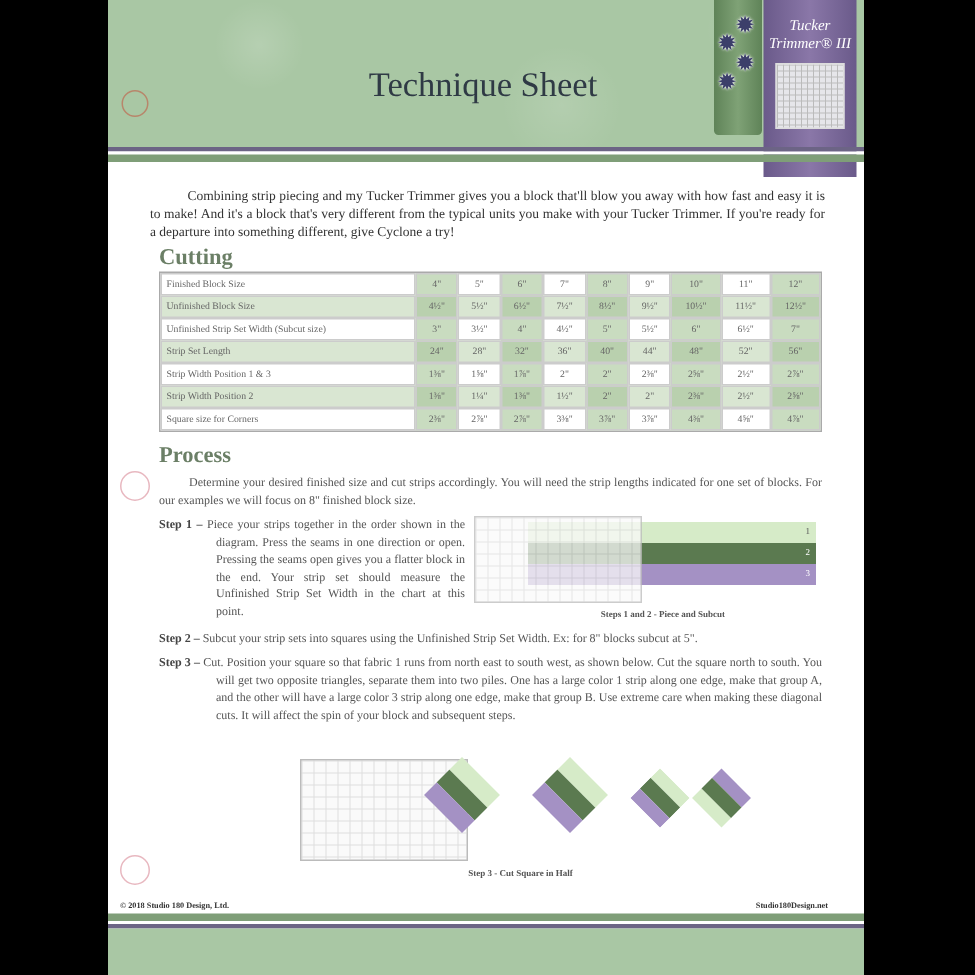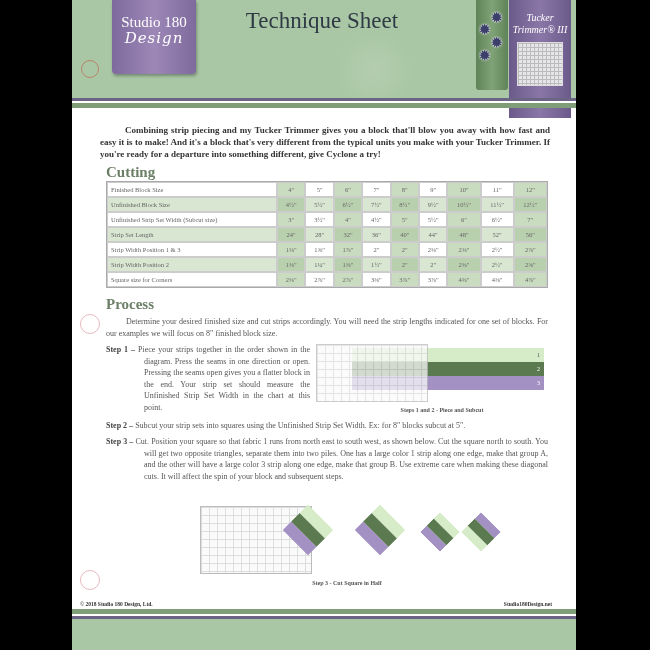--- a/index.html
+++ b/index.html
@@ -26,37 +26,37 @@
     box-shadow: 1px 2px 3px rgba(0,0,0,0.3);
     color: #fff; text-align: center; }
   .logo-banner .l1 { font-size: 15px; padding-top: 14px; font-family: "Liberation Serif", serif; }
   .logo-banner .l2 { font-size: 15px; font-style: italic; font-family: "DejaVu Serif", serif; letter-spacing: 1px; margin-top: -2px; }
 
   .ring { position: absolute; width: 18px; height: 18px; border-radius: 50%; border: 1px solid; }
   .ring.top { left: 9px; top: 60px; border-color: #b8866b; }
   .ring.pink { border-color: #e8b8c0; width: 20px; height: 20px; }
 
   .title { position: absolute; left: 150px; top: 8px; width: 200px; text-align: center; }
-  .title .t1 { font-size: 23px; color: #2f3a45; line-height: 26px; }
+  .title .t1 { font-size: 23px; color: #2f3a45; line-height: 26px; margin-top: 36px; }
   .title .t2 { font-size: 9px; color: #2f3a45; line-height: 10px; }
   .title .t3 { font-size: 22px; color: #f0f8ea; line-height: 26px; }
 
   .star-ribbon { position: absolute; left: 404px; top: 0; width: 32px; height: 90px;
     background: linear-gradient(90deg, #5f8358, #7fa276 50%, #5f8358); border-bottom-left-radius: 3px; border-bottom-right-radius: 3px; }
   .star { position: absolute; color: #3c3f6a; font-size: 16px; text-shadow: 0 0 1px #fff, 0 0 2px #fff; line-height: 16px; }
 
   .trimmer-ribbon { position: absolute; left: 437px; top: 0; width: 62px; height: 118px;
     background: linear-gradient(90deg, #6a5a8a, #8a77a8 50%, #6a5a8a); color: #fff; text-align: center; font-style: italic; }
   .trimmer-ribbon .tt { font-size: 10px; line-height: 12px; padding-top: 12px; }
   .trimmer-ribbon .grid { margin: 6px auto 0; width: 46px; height: 44px; border: 1px solid #ddd;
     background-image: linear-gradient(#bbb 1px, transparent 1px), linear-gradient(90deg, #bbb 1px, transparent 1px);
     background-size: 4px 4px; background-color: #e6e6ea; }
 
   
-  .intro { position: absolute; left: 28px; top: 124px; width: 450px; font-size: 9px; line-height: 12px; color: #333; text-indent: 25px; text-align: justify; font-weight: bold; }
+  .intro { position: absolute; left: 28px; top: 124px; width: 450px; font-size: 9px; line-height: 12px; color: #333; text-indent: 25px; text-align: justify; }
   .sec-title { position: absolute; left: 34px; font-size: 15px; font-weight: bold; color: #6b7f66; text-align: center; }
 
   table.cut { position: absolute; left: 34px; top: 181px; width: 442px; border-collapse: separate; border-spacing: 0; border: 1px solid #aaa; font-size: 6.5px; color: #666; }
   table.cut td { height: 15px; border: 1px solid #ccc; padding: 0 3px; text-align: center; }
   table.cut td.lbl { text-align: left; width: 170px; }
   table.cut tr.alt td { background: #d9e6d2; }
   table.cut td.dk { background: #c9dcc0 !important; }
   table.cut tr.alt td.dk { background: #b9d0ae !important; }
 
   .para { position: absolute; font-size: 8px; line-height: 11.5px; color: #555; text-align: justify; }
@@ -82,24 +82,20 @@
 </style>
 </head>
 <body>
 
 <div class="page">
 
   <div class="header"></div>
 
   <div class="ring top"></div>
 
-  <div class="logo-banner">
-    <div class="l1">Studio 180</div>
-    <div class="l2">Design</div>
-  </div>
 
   <div class="title">
     <div class="t1">Technique Sheet</div>
   </div>
 
   <div class="star-ribbon">
     <span class="star" style="left:14px;top:10px">✹</span>
     <span class="star" style="left:2px;top:22px">✹</span>
     <span class="star" style="left:14px;top:35px">✹</span>
     <span class="star" style="left:2px;top:48px">✹</span>

